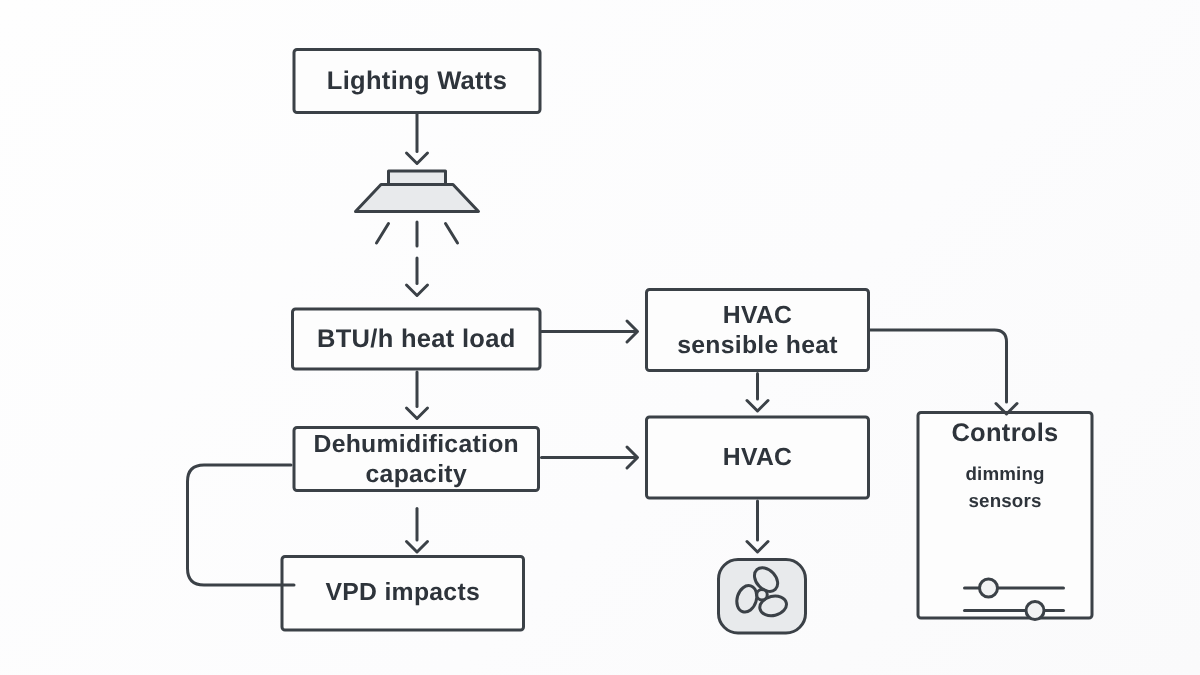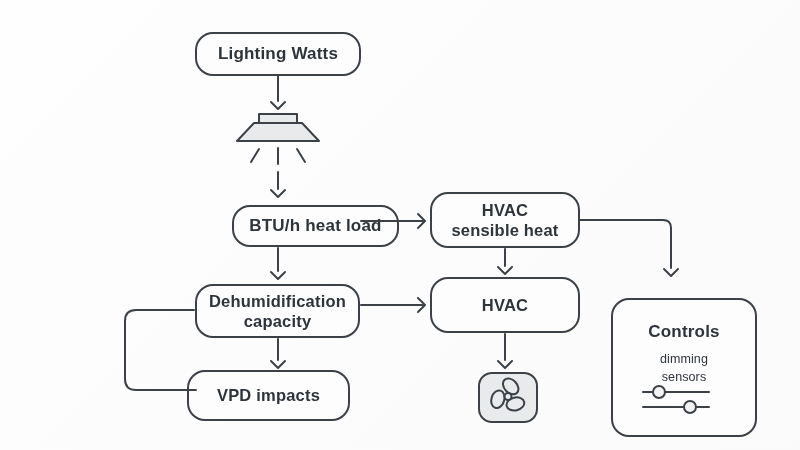--- a/index.html
+++ b/index.html
@@ -7,39 +7,39 @@
     width:800px;height:450px;overflow:hidden;
     font-family:"Liberation Sans", sans-serif;
     background:#ffffff;
   }
   .canvas{
     position:relative;width:800px;height:450px;
     background:linear-gradient(135deg,#fefefe 0%,#fcfcfd 60%,#fafafb 100%);
   }
   .node{
     position:absolute;box-sizing:border-box;
-    border:2px solid #3b4147;border-radius:18px;
+    border:2px solid #3b4147;border-radius:3px;
     background:#fdfdfd;color:#2e343b;
     display:flex;flex-direction:column;align-items:center;justify-content:center;
     text-align:center;font-weight:600;letter-spacing:.2px;
     line-height:1.22;z-index:1;
   }
   .node span{display:block;}
   #node-lighting{left:195px;top:32px;width:166px;height:44px;font-size:17px;}
-  #node-btu{left:194px;top:205px;width:167px;height:42px;font-size:17px;margin-left:38px;}
+  #node-btu{left:194px;top:205px;width:167px;height:42px;font-size:17px;}
   #node-sensible{left:430px;top:192px;width:150px;height:56px;font-size:16.5px;}
-  #node-dehum{left:195px;top:284px;width:165px;height:54px;font-size:16.5px;}
+  #node-dehum{left:195px;top:284px;width:165px;height:44px;font-size:16.5px;}
   #node-latent{left:430px;top:277px;width:150px;height:56px;font-size:16.5px;}
   #node-vpd{left:187px;top:370px;width:163px;height:51px;font-size:16.5px;}
   #node-controls{
-    left:611px;top:298px;width:146px;height:139px;
-    justify-content:flex-start;padding-top:22px;
+    left:611px;top:274px;width:118px;height:139px;
+    justify-content:flex-start;padding-top:3px;
   }
   #node-controls .controls-title{font-size:17px;font-weight:600;margin-bottom:7px;}
-  #node-controls .controls-item{font-size:12.5px;font-weight:400;line-height:1.45;letter-spacing:.1px;}
+  #node-controls .controls-item{font-size:12.5px;font-weight:700;line-height:1.45;letter-spacing:.1px;}
   svg.overlay{
     position:absolute;left:0;top:0;z-index:2;pointer-events:none;
   }
 </style>
 </head>
 <body>
 
 <div class="canvas">
 
   <div class="node" id="node-lighting">

